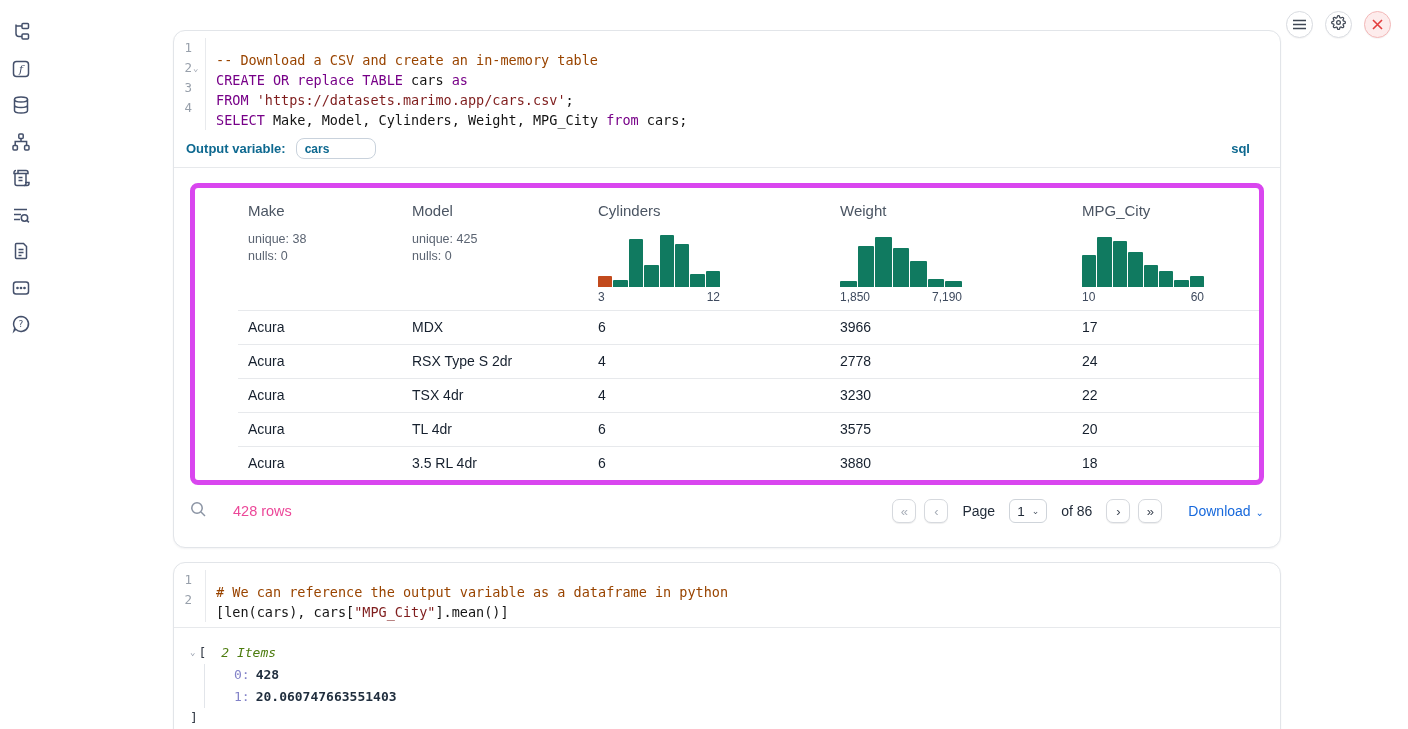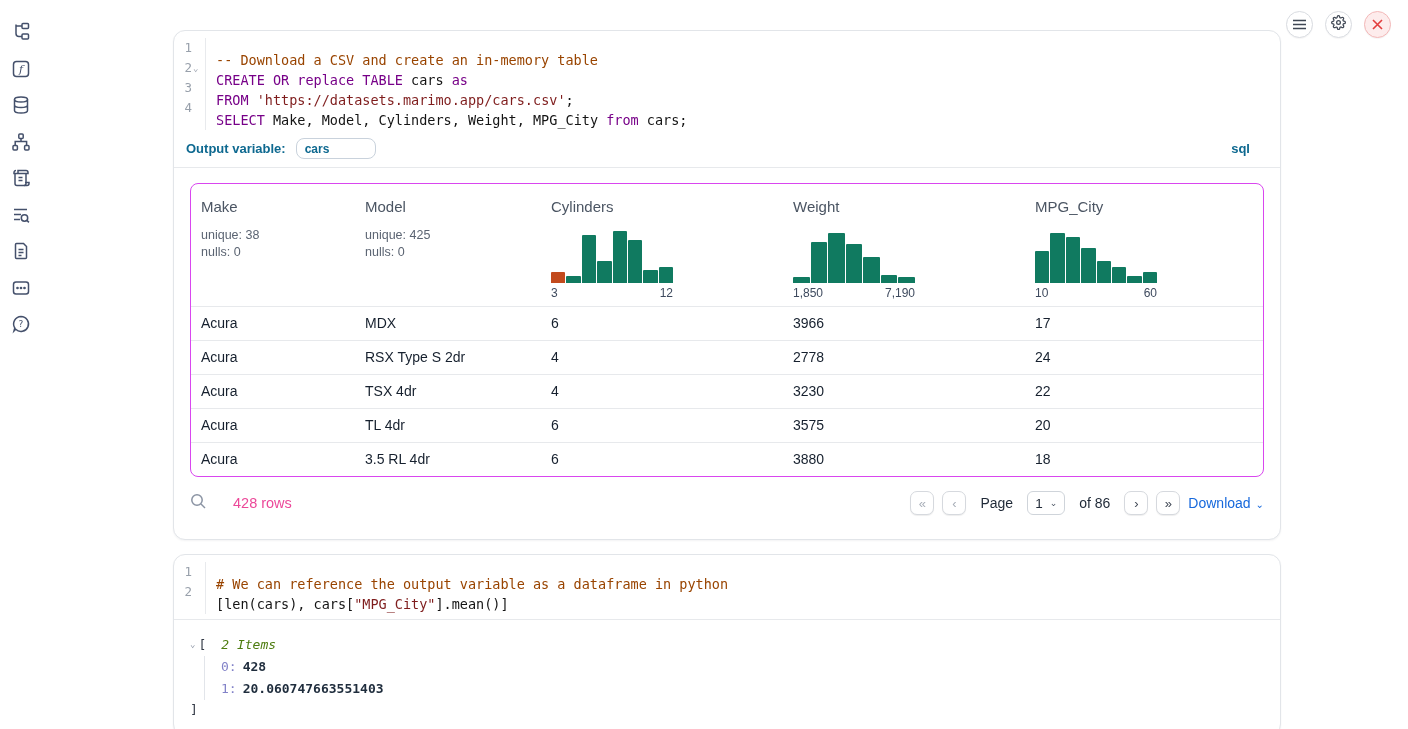--- a/index.html
+++ b/index.html
@@ -48,21 +48,21 @@
   .outvar-label { font-size:13px; font-weight:bold; color:#0e6990; }
   .outvar-input { margin-left:10px; width:80px; height:21px; border:1px solid #c9d2dc;
                   border-radius:8px; font-family:"Liberation Sans", sans-serif;
                   font-size:12px; font-weight:bold; color:#0e6990; padding:0 8px; outline:none; }
   .lang-badge { margin-left:auto; font-size:13px; font-weight:bold; color:#0e6990; }
 
   .divider { border-top:1px solid #e7e9ec; }
 
   
   .output-area { padding:15px 16px 16px 16px; }
-  .table-card { border:1px solid #d946ef; border-radius:8px; overflow:hidden; }
+  .table-card { border:5px solid #d946ef; border-radius:8px; overflow:hidden;padding-left:43px; }
   .thead, .trow { display:grid; grid-template-columns:164px 186px 242px 242px 1fr; }
   .thead { padding:14px 0 6px 0; }
   .hcell { padding:0 8px 0 10px; }
   .hname { font-size:15px; color:#4b5563; }
   .hsummary { margin-top:12px; font-size:12.5px; color:#5b6472; line-height:1.35; }
   .hchart { margin-top:16px; width:122px; }
   .histogram { display:flex; align-items:flex-end; gap:1px; height:52px; }
   .hbar { flex:1; border-radius:1px 1px 0 0; }
   .hax { display:flex; justify-content:space-between; font-size:12px; color:#3e4a5e;
          margin-top:3px; }
@@ -77,34 +77,34 @@
   .pg-btn { width:24px; height:24px; border:1px solid #d6d9de; border-radius:7px;
             background:#fff; box-shadow:0 1px 1px rgba(0,0,0,.07); display:flex;
             align-items:center; justify-content:center; font-size:13px; }
   .pg-btn.dim { color:#a8aeb8; }
   .pg-btn.dark { color:#3f4754; }
   .pg-label { font-size:14px; color:#1f2937; margin:0 6px; }
   .pg-select { display:flex; align-items:center; gap:7px; border:1px solid #cfd4da;
                border-radius:6px; height:24px; padding:0 7px; font-size:13.5px;
                color:#1f2937; }
   .pg-select .car { font-size:9px; color:#4b5563; }
-  .download { display:flex; align-items:baseline; gap:5px; 
+  .download { display:flex; align-items:baseline; gap:5px; margin-left:18px;
               color:#1668dc; font-size:14px; font-weight:500; cursor:pointer; }
   .download .car { font-size:10px; }
 
   
   .py-output { padding:14px 16px 18px 16px; font-family:"DejaVu Sans Mono", monospace;
                font-size:13px; color:#2b3442; }
   .tree-head { display:flex; align-items:center; height:20px; }
   .tree-car { font-size:9px; color:#8a93a3; margin-right:3px; }
   .bracket { color:#333a46; }
   .items-label { color:#4d7c0f; font-style:italic; margin-left:15px; }
   .tree-body { margin-left:14px; border-left:1px solid #e2e5ea; padding-left:16px;
                margin-top:2px; margin-bottom:2px; }
-  .tree-entry { height:22px; line-height:22px; }
+  .tree-entry { height:22px; line-height:22px;margin-left:13px; }
   .tree-key { color:#8282c8; }
   .tree-val { color:#1f2d3d; font-weight:600; margin-left:6px; }
 </style>
 </head>
 <body>
 
 <div class="sidebar">
   <span class="side-icon">
     <svg viewBox="0 0 20 20" fill="none" stroke="currentColor" stroke-width="1.5">
       <rect x="11" y="1.5" width="6.5" height="5" rx="1"></rect>

